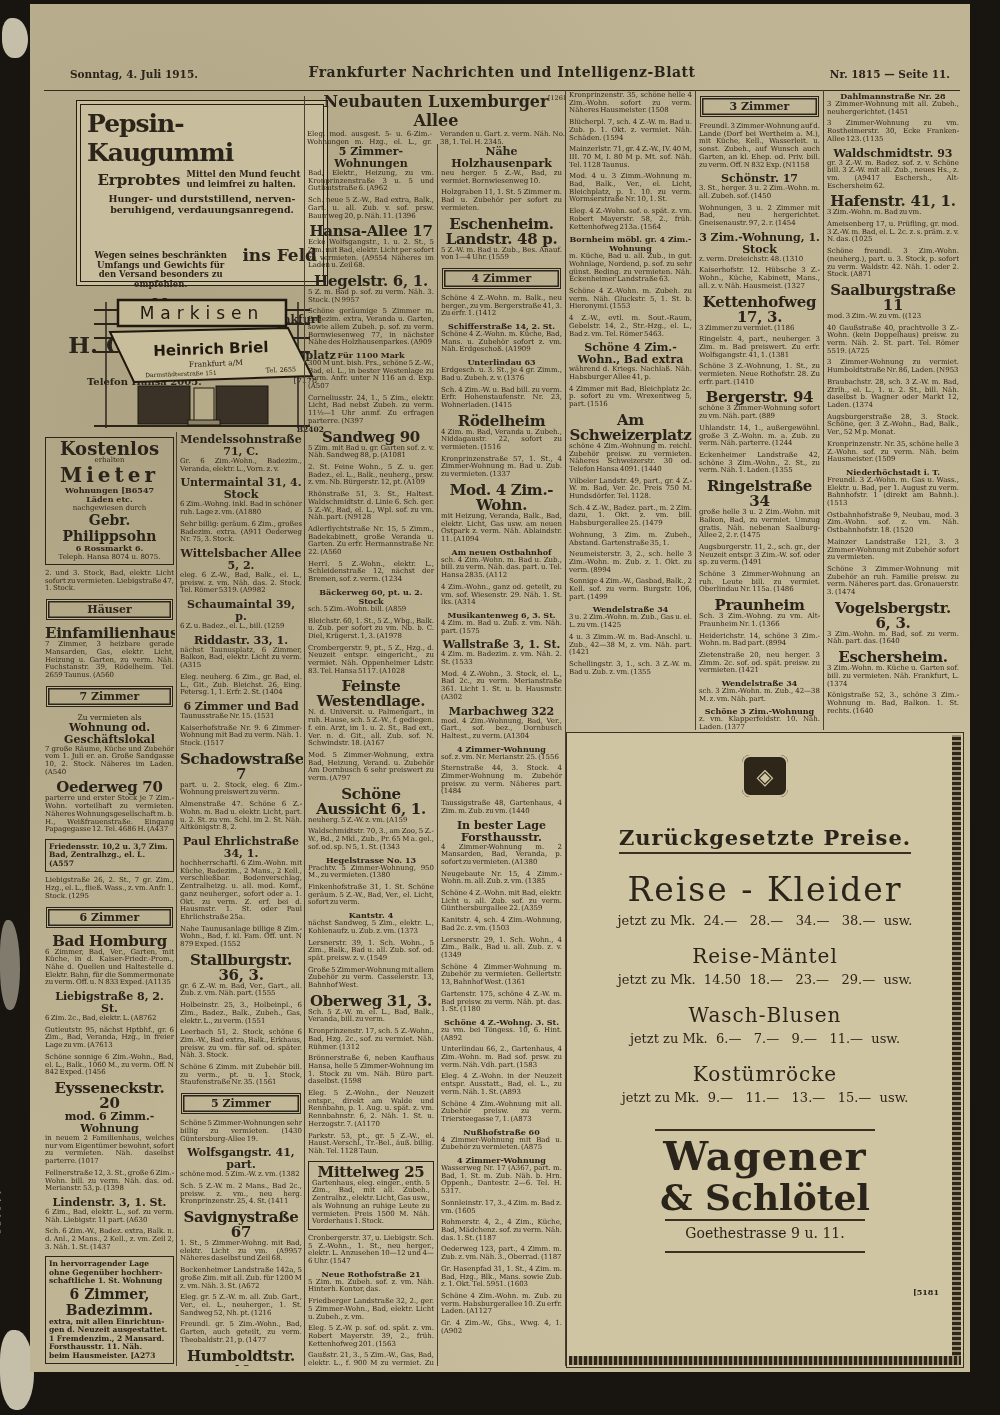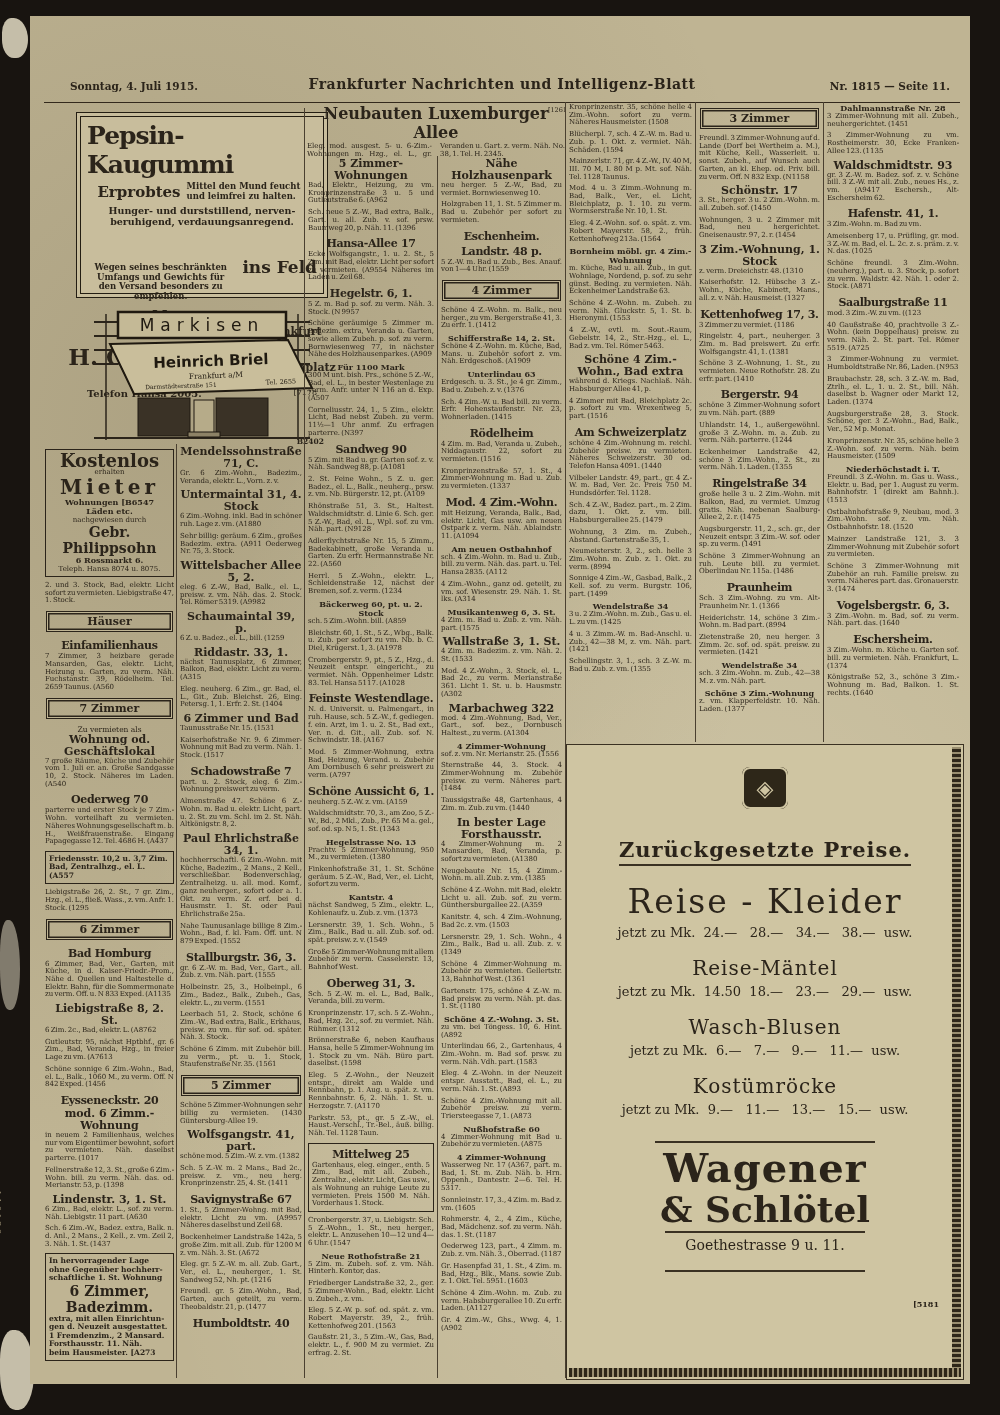--- a/index.html
+++ b/index.html
@@ -2,42 +2,42 @@
 <html><head>
 <meta charset="utf-8">
 <style>
   html,body{margin:0;padding:0;}
   #stage{position:relative;width:1000px;height:1415px;background:#181410;overflow:hidden;
          font-family:"DejaVu Serif", serif;color:#2b241a;}
   
   .scrap{position:absolute;background:#d8d0ba;border-radius:40% 60% 50% 50%;opacity:.9;}
   .edge-label{position:absolute;left:2px;top:1190px;transform:rotate(90deg);transform-origin:left top;
       font-size:9px;color:#978c70;letter-spacing:2px;}
-  #paper{position:absolute;left:30px;top:16px;width:940px;height:1368px;
+  #paper{position:absolute;left:30px;top:4px;width:940px;height:1368px;
          background:
            radial-gradient(ellipse at 75% 75%, rgba(255,250,225,.25), rgba(0,0,0,0) 60%),
            radial-gradient(ellipse at 15% 30%, rgba(90,80,55,.18), rgba(0,0,0,0) 55%),
            #bfb493;}
   
   .hdr{position:absolute;top:58px;left:18px;right:14px;height:22px;font-weight:bold;font-size:11px;}
   .hdr .d{position:absolute;left:22px;top:6px;font-size:10.5px;}
   .hdr .t{position:absolute;left:0;right:0;top:2px;text-align:center;font-size:14px;letter-spacing:.5px;}
   .hdr .n{position:absolute;right:6px;top:6px;font-size:10.5px;}
   .hrule{position:absolute;left:14px;right:10px;top:86px;border-top:1.5px solid #33291c;}
   
   .vr{position:absolute;width:1px;background:#4a4030;}
   
   .col{position:absolute;overflow:hidden;}
   .item{margin:2px 1px 4px;}
   .item.boxed{border:1.5px solid #2b241a;padding:3px 3px;margin:5px 1px;}
   .item.bh{border:1px solid #2b241a;box-shadow:0 0 0 1px #bfb493 inset,0 0 0 2.5px #2b241a inset;
            text-align:center;font-weight:bold;font-size:11px;padding:3px 2px;margin:6px 2px 6px;}
   .pre{font-size:7.5px;text-align:center;}
   .head{font-weight:bold;text-align:center;}
-  .hs1{font-size:11px;line-height:15px;letter-spacing:-.3px;}
+  .hs1{font-size:15px;line-height:15px;letter-spacing:-.3px;}
   .hs2{font-size:11px;line-height:12px;}
   .hs3{font-size:8px;line-height:9px;}
   .body{font-size:7px;line-height:7.7px;text-align:justify;word-spacing:-1px;}
   .ln{text-align:center;}
   .l-xs{font-size:7px;line-height:8px;}
   .l-sm{font-size:8px;line-height:9px;font-weight:bold;}
   .l-bsm{font-size:7.5px;line-height:8.5px;font-weight:bold;text-align:left;}
   .l-md{font-size:18px;line-height:15px;font-weight:bold;}
   .l-lg{font-size:14px;line-height:16px;font-weight:bold;}
   .l-xl{font-size:20px;line-height:22px;font-weight:bold;letter-spacing:4px;}
@@ -81,21 +81,21 @@
   #bigad .zp{display:inline-block;font-size:21px;font-weight:bold;border-bottom:2px solid #3a3122;
       padding-bottom:2px;letter-spacing:1px;}
   #bigad .row{margin-top:16px;}
   #bigad .nm-light{font-size:33px;letter-spacing:2px;font-weight:normal;}
   #bigad .nm-bold{font-size:20px;font-weight:normal;letter-spacing:1px;}
   #bigad .pl{font-size:13px;margin-top:4px;white-space:pre;}
   #bigad .wg{width:220px;margin:24px auto 0;border-top:2.5px solid #3a3122;padding-top:4px;}
   #bigad .wg1{font-size:40px;font-weight:bold;letter-spacing:1px;line-height:42px;}
   #bigad .wg2{font-size:36px;font-weight:bold;line-height:40px;}
   #bigad .addr{width:200px;margin:2px auto 0;border-top:2px solid #3a3122;border-bottom:2.5px solid #3a3122;
-      font-size:14px;padding:4px 0 17px;}
+      font-size:14px;padding:4px 0 10px;}
   #bigad .tag{position:absolute;right:24px;bottom:70px;font-size:8px;font-weight:bold;}
 </style>
 </head>
 <body>
 
 <div id="stage">
   <div class="edge-label">110129</div>
   <div class="scrap" style="left:2px;top:18px;width:26px;height:40px;"></div>
   <div class="scrap" style="left:0px;top:920px;width:20px;height:90px;opacity:.55;"></div>
   <div class="scrap" style="left:0px;top:1330px;width:34px;height:80px;"></div>

